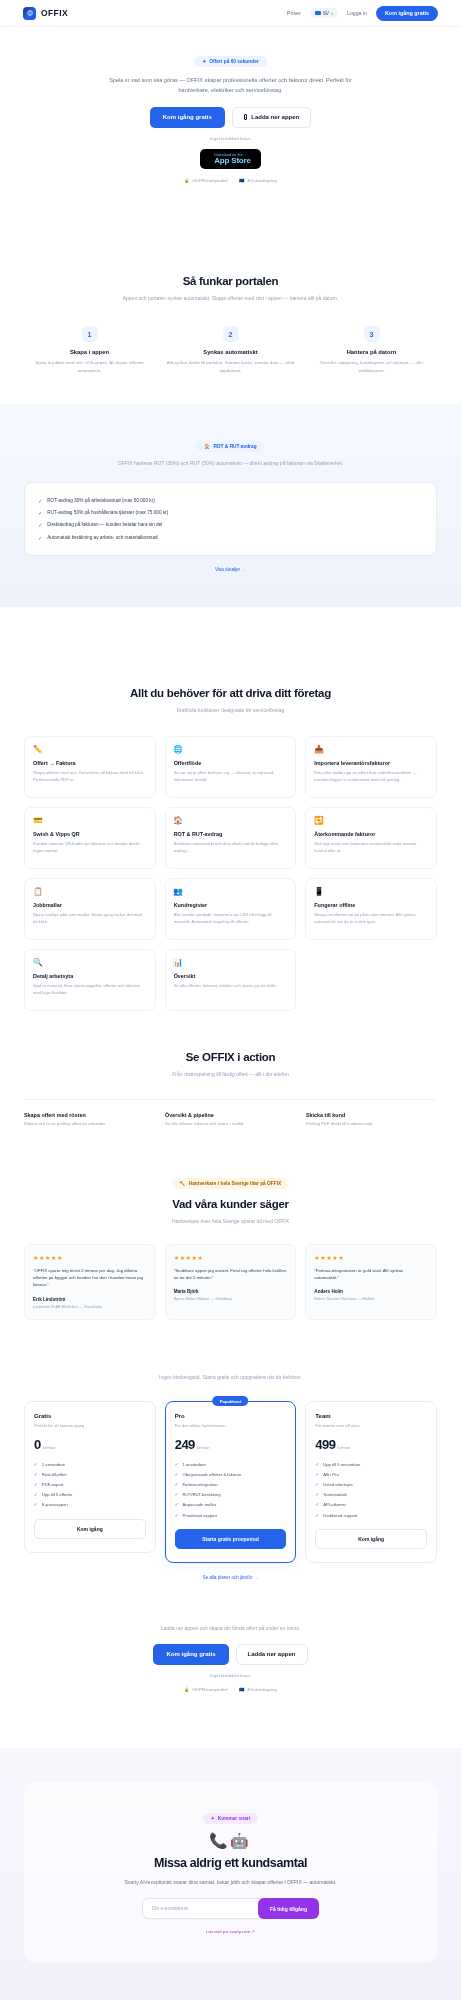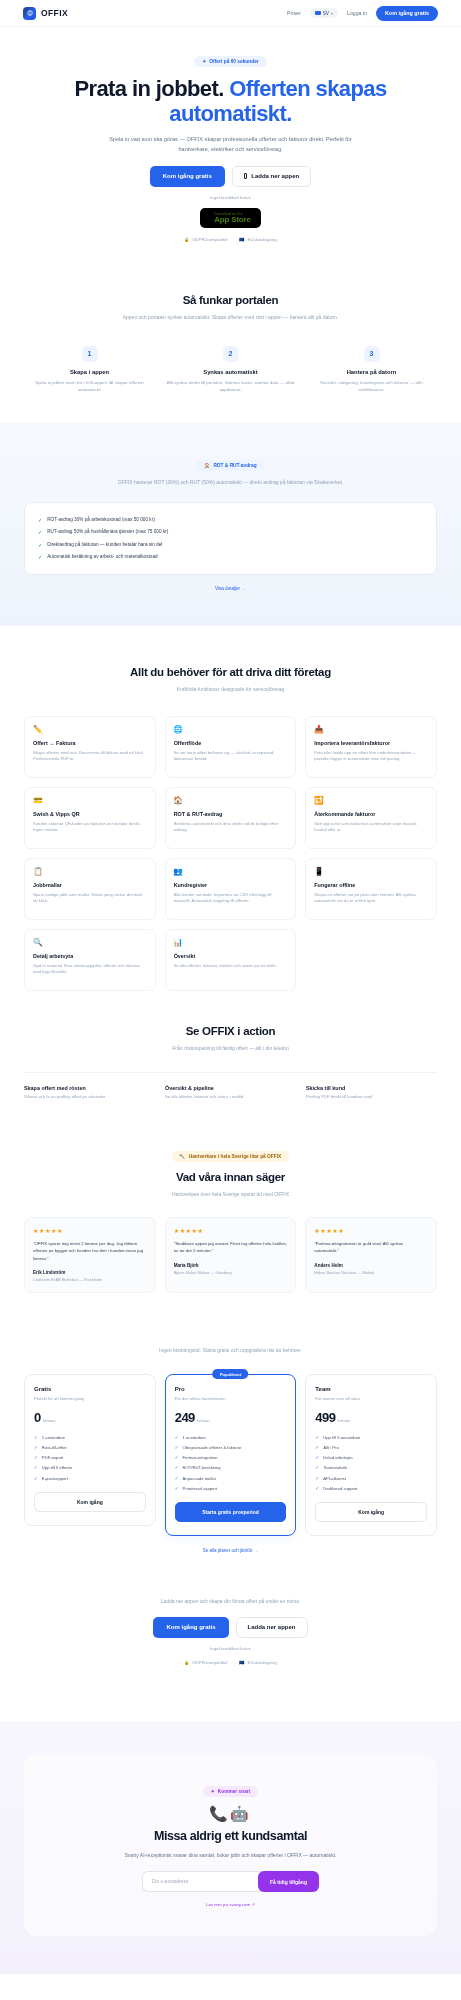--- a/index.html
+++ b/index.html
@@ -72,34 +72,34 @@
   .btn-ghost {
     background:#fff; color:#0f172a; border:1px solid #e2e8f0; border-radius:5px;
     font-size:6px; font-weight:600; padding:6.5px 11px; cursor:pointer;
     display:flex; align-items:center; gap:4px;
     font-family:"Liberation Sans", sans-serif;
   }
   .phone-ico { width:3.5px; height:6px; border:0.8px solid #0f172a; border-radius:1px; display:inline-block; }
   .fineprint { font-size:4.4px; color:#94a3b8; margin-top:8px; }
   .appstore {
     display:inline-flex; align-items:center; gap:4px;
-    background:#000; color:#4d7c0f; border-radius:5px;
+    background:#000; color:#7dd3fc; border-radius:5px;
     padding:4px 10px; margin-top:8px;
   }
   .appstore .apple { font-size:11px; line-height:1; }
   .appstore .as-txt { text-align:left; }
   .appstore .as-small { font-size:3.4px; letter-spacing:.2px; display:block; }
   .appstore .as-big { font-size:8px; font-weight:600; letter-spacing:-.2px; display:block; line-height:1.05; }
   .trust {
     display:flex; justify-content:center; gap:12px; margin-top:9px;
     font-size:4.4px; color:#94a3b8;
   }
   .trust span { display:inline-flex; align-items:center; gap:2.5px; }
 
-  h2.sec-title { font-size:11.5px; font-weight:800; letter-spacing:-.3px; }
+  h2.sec-title { font-size:11.5px; font-weight:800; letter-spacing:-.3px;margin-top:40px; }
   .sec-sub { font-size:5px; color:#94a3b8; line-height:1.7; max-width:255px; margin:7px auto 0; }
 
   .steps { display:flex; gap:10px; margin-top:24px; }
   .step { flex:1; text-align:center; }
   .step-num {
     width:16px; height:16px; border-radius:5px; background:#eef4ff; color:#2563eb;
     font-size:7px; font-weight:700; display:flex; align-items:center; justify-content:center;
     margin:0 auto 7px;
   }
   .step-title { font-size:5.8px; font-weight:700; }
@@ -210,24 +210,20 @@
       <a class="nav-link" href="#">Logga in</a>
       <button class="btn-primary">Kom igång gratis</button>
     </div>
   </div>
 
   <div class="section center" style="padding-top:22px;">
     <span class="pill">
       <span>✦</span>
       <span>Offert på 60 sekunder</span>
     </span>
-    <h1 class="hero-title">
-      <span>Prata in jobbet.</span>
-      <span class="accent">Offerten skapas automatiskt.</span>
-    </h1>
     <p class="hero-sub">Spela in vad som ska göras — OFFIX skapar professionella offerter och fakturor direkt. Perfekt för hantverkare, elektriker och serviceföretag.</p>
     <div class="cta-row">
       <button class="btn-cta">Kom igång gratis</button>
       <button class="btn-ghost">
         <span class="phone-ico"></span>
         <span>Ladda ner appen</span>
       </button>
     </div>
     <div class="fineprint">Inget kreditkort krävs</div>
     <div class="appstore">
@@ -377,21 +373,21 @@
           <div class="a-desc">Proffsig PDF direkt till kundens mejl</div>
         </div>
     </div>
   </div>
 
   <div class="section center" style="padding-top:44px;">
     <span class="pill yellow">
       <span>🔨</span>
       <span>Hantverkare i hela Sverige litar på OFFIX</span>
     </span>
-    <h2 class="sec-title" style="margin-top:9px;">Vad våra innan säger</h2>
+    <h2 class="sec-title" style="margin-top:9px;">Vad våra kunder säger</h2>
     <p class="sec-sub">Hantverkare över hela Sverige sparar tid med OFFIX</p>
     <div class="tcards">
       <div class="tcard">
         <div class="stars">★★★★★</div>
         <div class="quote">"OFFIX sparar mig minst 2 timmar per dag. Jag diktera offerten på bygget och kunden har den i handen innan jag lämnar."</div>
         <div class="tname">Erik Lindström</div>
         <div class="trole">Lindström El AB
 Elektriker — Stockholm</div>
       </div>
       <div class="tcard">

